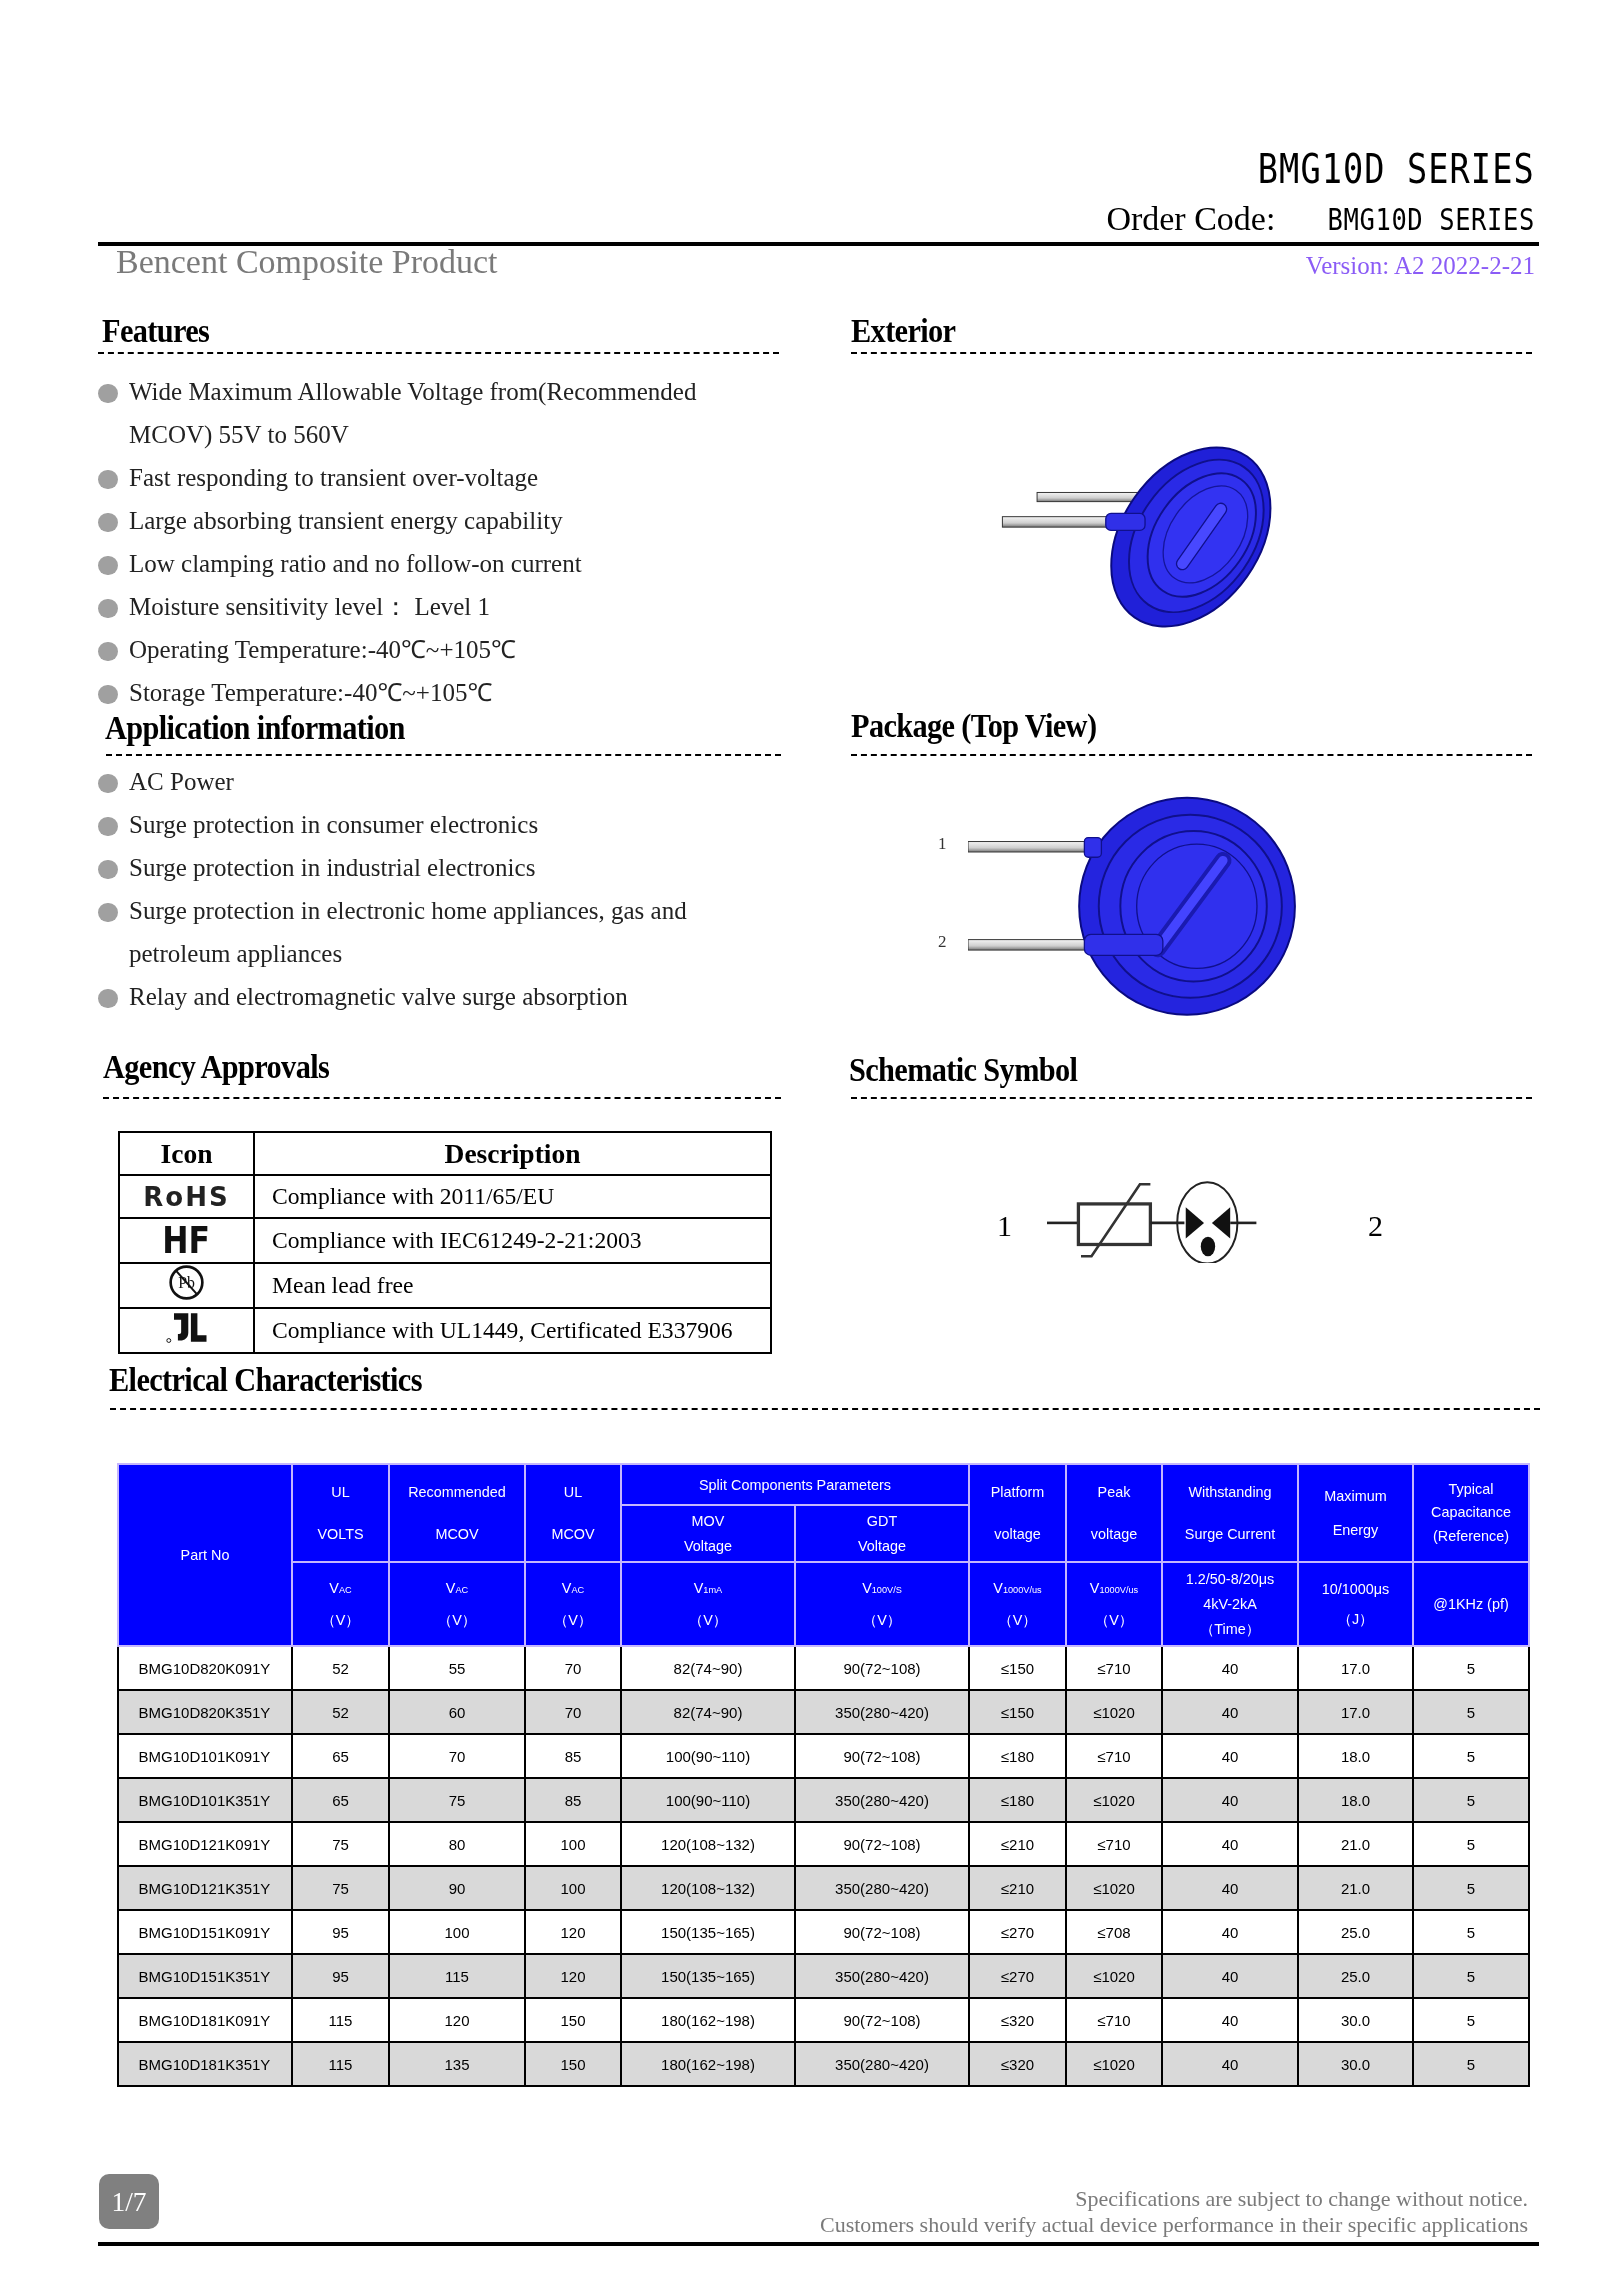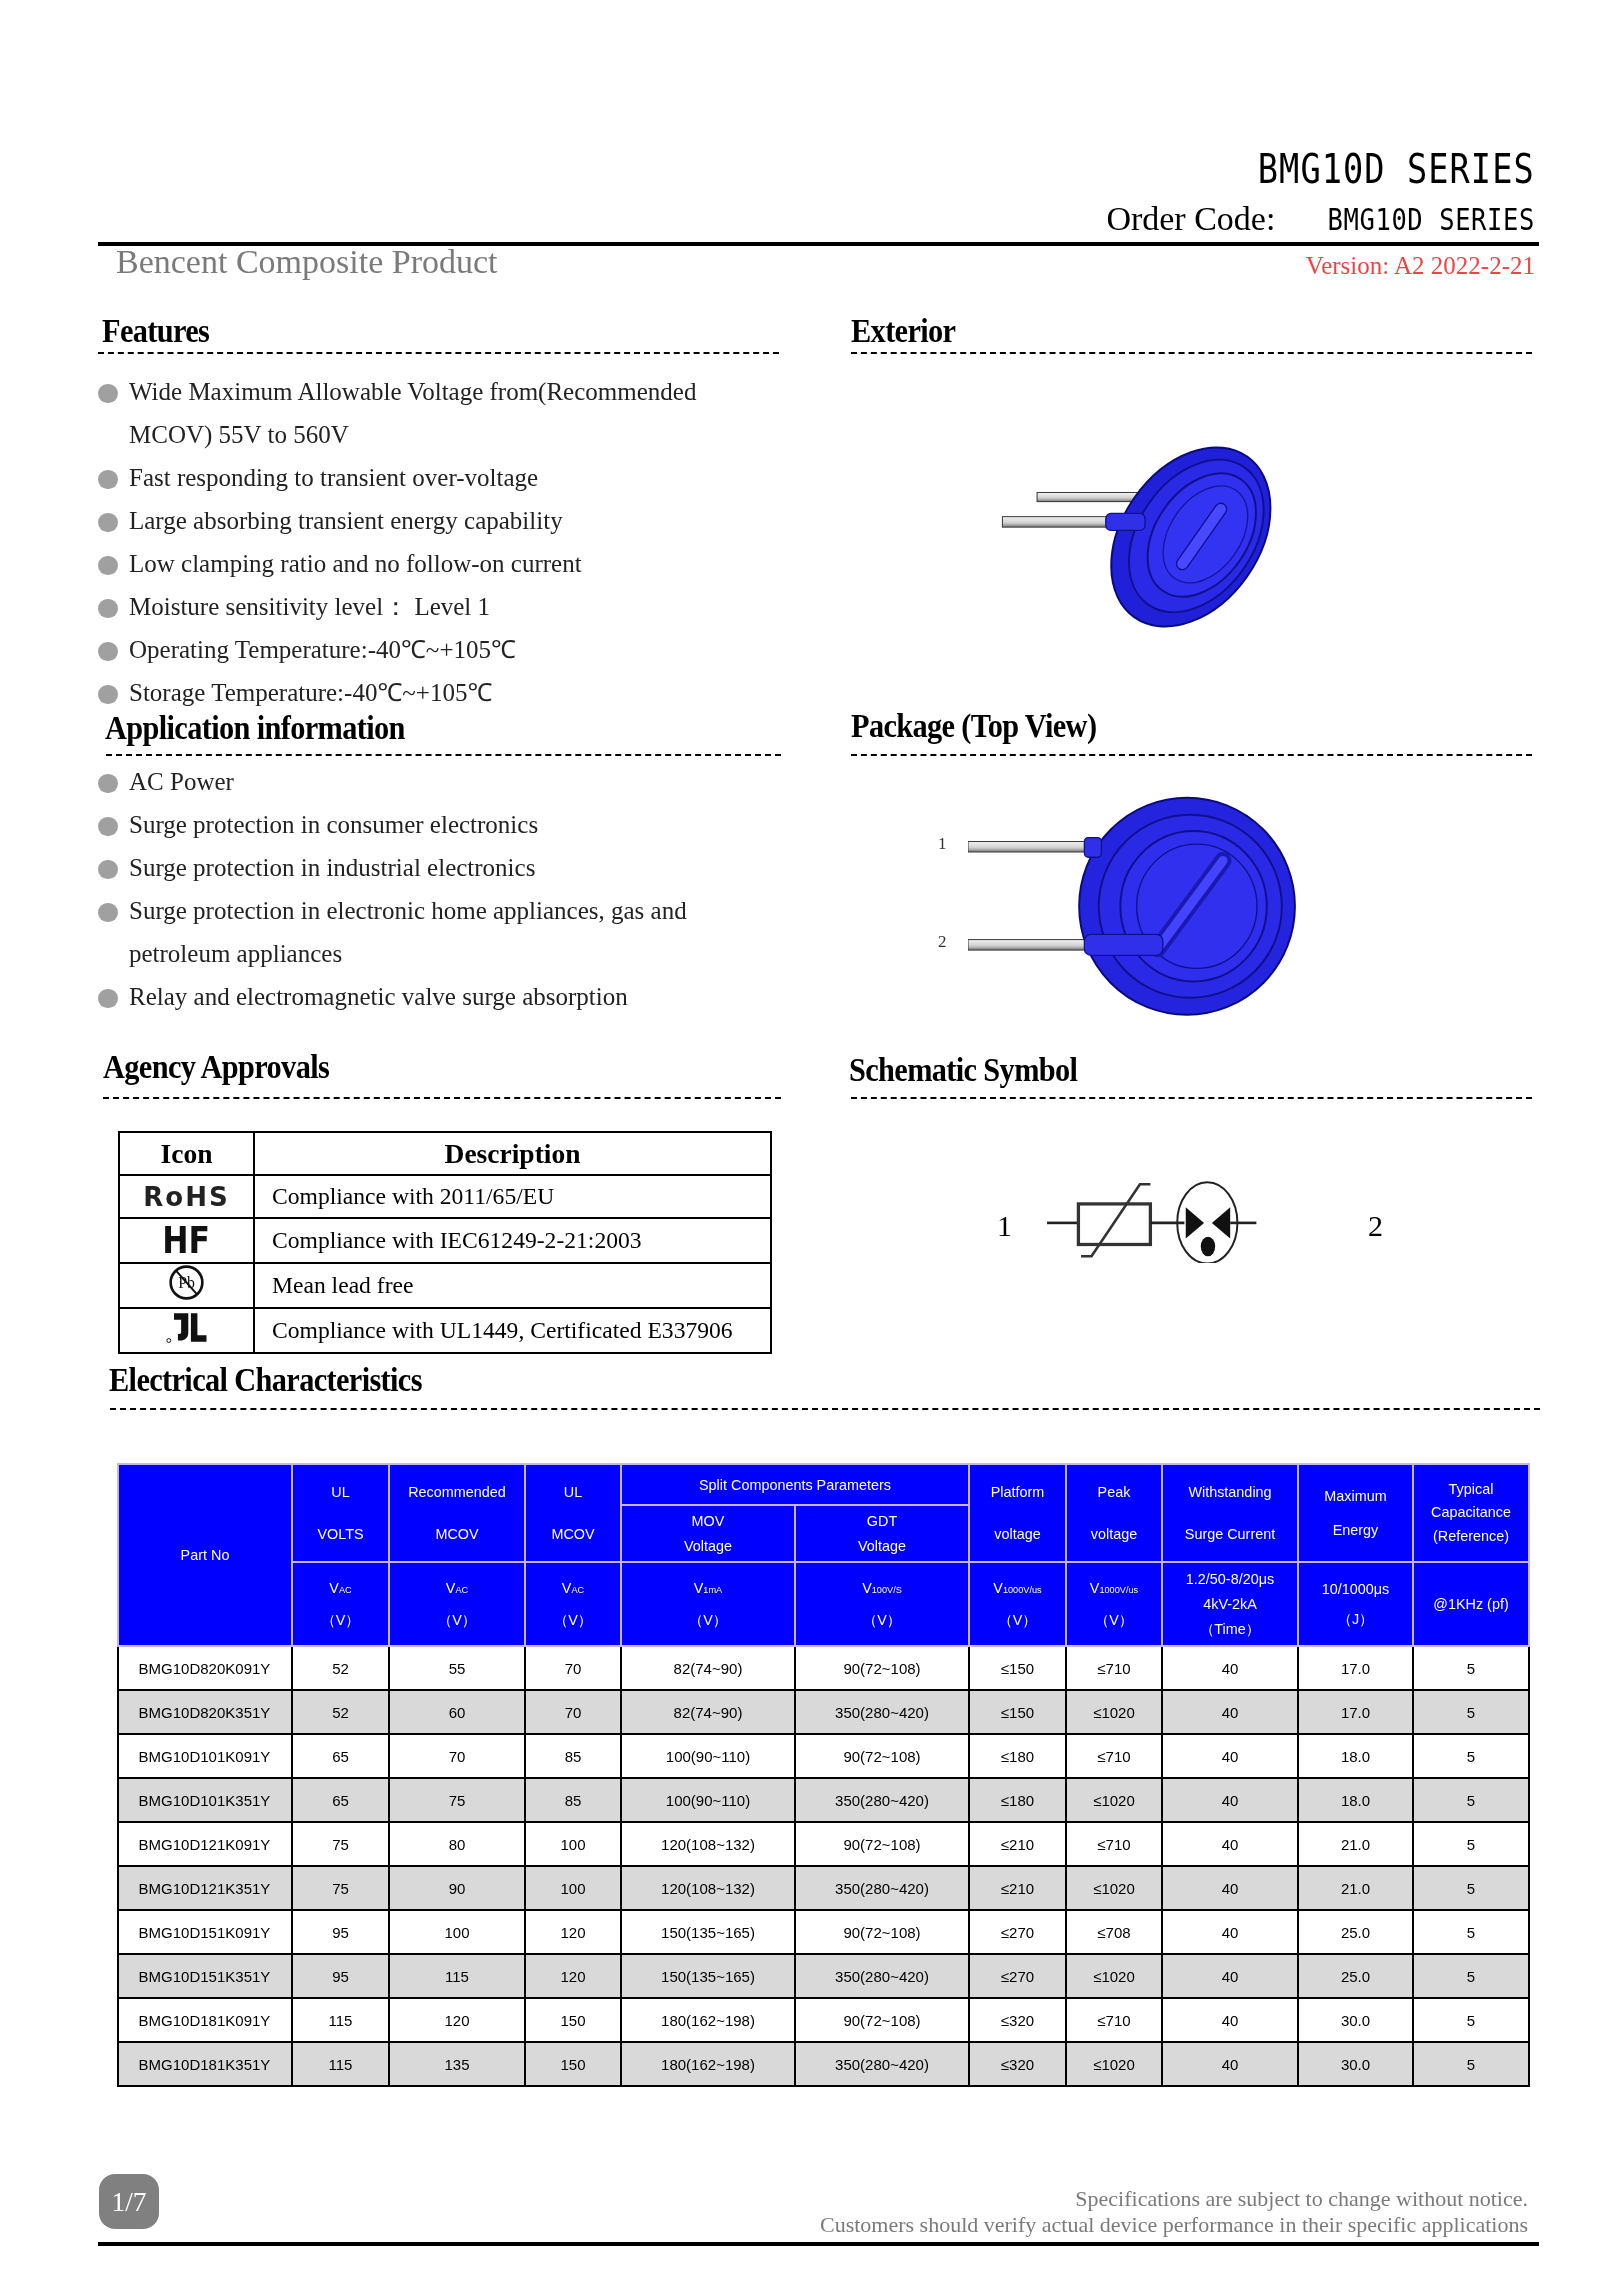--- a/index.html
+++ b/index.html
@@ -3,21 +3,21 @@
 <meta charset="utf-8">
 <style>
   html, body { margin:0; padding:0; background:#fff; }
   body { width:1623px; height:2295px; position:relative; overflow:hidden; font-family:"Liberation Serif", serif; color:#000; }
   .abs { position:absolute; }
   .series-title { right:88px; top:145px; font-family:"DejaVu Sans Mono", monospace; font-size:41px; letter-spacing:1.3px; transform:scaleX(0.82); transform-origin:right; }
   .order-code { right:88px; top:200px; font-size:34px; white-space:nowrap; }
   .order-code .code { font-family:"DejaVu Sans Mono", monospace; font-size:30px; display:inline-block; transform:scaleX(0.85); transform-origin:right; margin-left:15.7px; letter-spacing:0.7px; }
   .rule { left:98px; width:1441px; height:3.9px; background:#000; }
   .company { left:116px; top:243px; font-size:34px; color:#7a7a7a; }
-  .version { right:88px; top:252px; font-size:25px; color:#ef4444; }
+  .version { right:88px; top:252px; font-size:25px; color:#8b5cf6; }
 
   .section-h { font-weight:bold; font-size:33px; letter-spacing:-0.7px; transform:scaleX(0.92); transform-origin:left; }
   .dash { height:0; border-top:2.6px dashed #000; }
 
   .bullets { font-size:25px; line-height:43px; color:#222; }
   .bullet { position:relative; padding-left:31px; }
   .bullet .dot { position:absolute; left:0; top:13.7px; width:19.6px; height:19.6px; border-radius:50%; background:#a0a0a0; }
   .cont { padding-left:31px; }
 
   table.agency { position:absolute; left:118px; top:1131px; width:654px; border-collapse:collapse; font-size:23.6px; }
@@ -29,21 +29,21 @@
 
   .num-label { font-size:30px; }
 
   table.ec { position:absolute; left:117px; top:1463px; border-collapse:collapse; font-family:"Liberation Sans", sans-serif; font-size:14.4px; table-layout:fixed; }
   table.ec th { background:#0000ff; color:#fff; font-weight:normal; border:2px solid #c4b5fd; text-align:center; padding:0; line-height:30px; font-size:14.4px; }
   table.ec td { border:2px solid #000; text-align:center; height:42px; padding:0; font-size:15px; }
   table.ec tr.alt td { background:#d9d9d9; }
   table.ec td.pn { text-align:left; padding-left:19.6px; }
   .sub { font-size:9.2px; }
 
-  .page-badge { left:99px; top:2174px; width:60px; height:55px; border-radius:16px; background:#808080; color:#fff; font-size:27.5px; text-align:center; line-height:55px; }
+  .page-badge { left:99px; top:2174px; width:60px; height:55px; border-radius:10px; background:#808080; color:#fff; font-size:27.5px; text-align:center; line-height:55px; }
   .foot-note { right:95px; font-size:22px; color:#7a7a7a; text-align:left; white-space:nowrap; }
 </style>
 </head>
 <body>
 
 <div class="abs series-title">BMG10D SERIES</div>
 <div class="abs order-code">
   <span>Order Code:</span><span class="code">BMG10D SERIES</span>
 </div>
 <div class="abs rule" style="top:242px;"></div>

